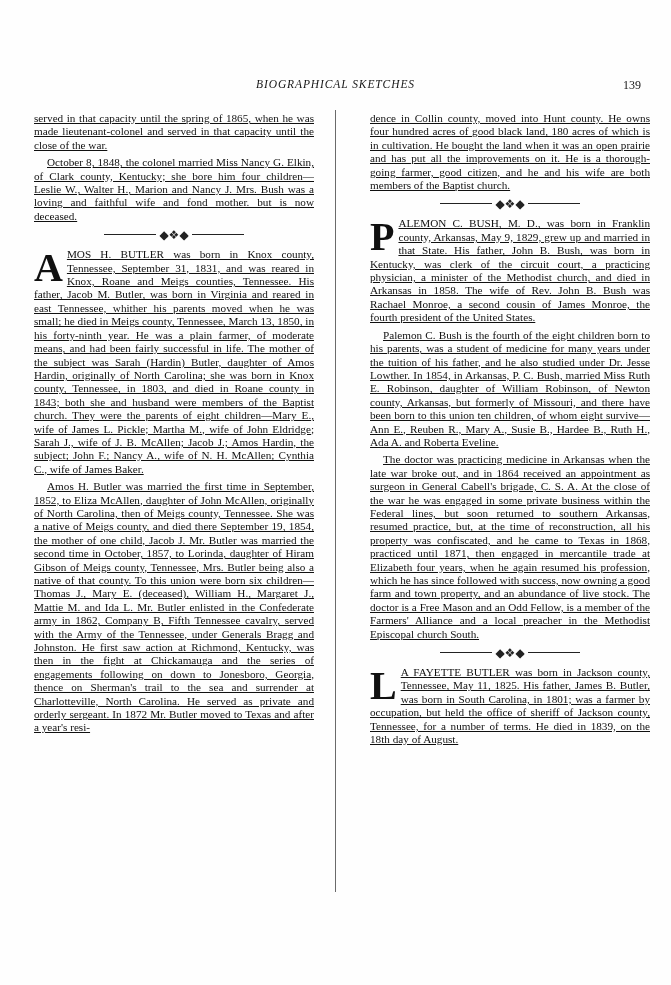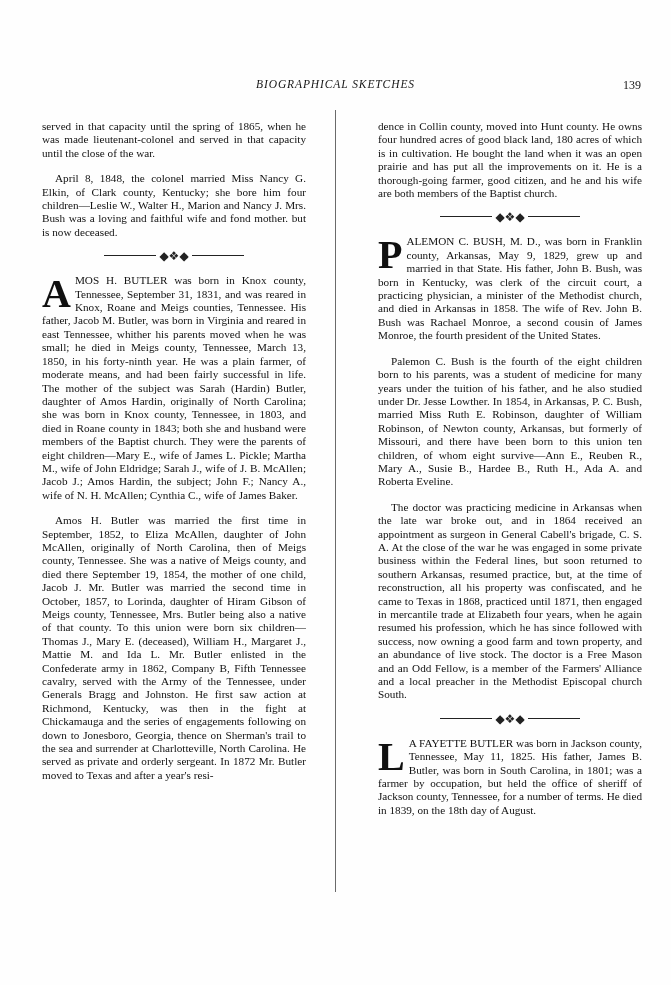--- a/index.html
+++ b/index.html
@@ -69,22 +69,23 @@
   .col-right { left: 336px; }
   .divider-line {
     position: absolute;
     left: 305px;
     top: 2px;
     width: 0;
     height: 782px;
     border-left: 1px solid #6a6a6a;
   }
   p {
-    margin: 12px;
+    margin: 4px;
     text-indent: 13px;
+    text-decoration: underline;
   }
   p.noindent { text-indent: 0; }
   .ornament {
     text-align: center;
     margin: 7px 0 7px 0;
     font-size: 10px;
     letter-spacing: 1px;
     color: #222;
     line-height: 11px;
   }
@@ -121,21 +122,21 @@
   <div class="running-head">
     <div class="running-title">Biographical Sketches</div>
     <div class="folio">139</div>
   </div>
 
   <div class="text-block">
     <div class="divider-line"></div>
 
     <div class="col col-left">
       <p class="noindent">served in that capacity until the spring of 1865, when he was made lieutenant-colonel and served in that capacity until the close of the war.</p>
-      <p>April 8, 1848, the colonel married Miss Nancy G. Elkin, of Clark county, Kentucky; she bore him four children—Leslie W., Walter H., Marion and Nancy J.  Mrs. Bush was a loving and faithful wife and fond mother. but is now deceased.</p>
+      <p>October 8, 1848, the colonel married Miss Nancy G. Elkin, of Clark county, Kentucky; she bore him four children—Leslie W., Walter H., Marion and Nancy J.  Mrs. Bush was a loving and faithful wife and fond mother. but is now deceased.</p>
 
       <div class="ornament">
         <span class="orn-dash"></span><span class="orn-mid">◆❖◆</span><span class="orn-dash"></span>
       </div>
 
       <div class="entry">
         <p class="dropcap-para">
           <span class="dropcap">A</span><span>MOS H. BUTLER was born in Knox county, Tennessee, September 31, 1831, and was reared in Knox, Roane and Meigs counties, Tennessee.  His father, Jacob M. Butler, was born in Virginia and reared in east Tennessee, whither his parents moved when he was small; he died in Meigs county, Tennessee, March 13, 1850, in his forty-ninth year.  He was a plain farmer, of moderate means, and had been fairly successful in life.  The mother of the subject was Sarah (Hardin) Butler, daughter of Amos Hardin, originally of North Carolina; she was born in Knox county, Tennessee, in 1803, and died in Roane county in 1843; both she and husband were members of the Baptist church.  They were the parents of eight children—Mary E., wife of James L. Pickle; Martha M., wife of John Eldridge; Sarah J., wife of J. B. McAllen; Jacob J.; Amos Hardin, the subject; John F.; Nancy A., wife of N. H. McAllen; Cynthia C., wife of James Baker.</span>
         </p>
         <p>Amos H. Butler was married the first time in September, 1852, to Eliza McAllen, daughter of John McAllen, originally of North Carolina, then of Meigs county, Tennessee.  She was a native of Meigs county, and died there September 19, 1854, the mother of one child, Jacob J.  Mr. Butler was married the second time in October, 1857, to Lorinda, daughter of Hiram Gibson of Meigs county, Tennessee, Mrs. Butler being also a native of that county.  To this union were born six children—Thomas J., Mary E. (deceased), William H., Margaret J., Mattie M. and Ida L.  Mr. Butler enlisted in the Confederate army in 1862, Company B, Fifth Tennessee cavalry, served with the Army of the Tennessee, under Generals Bragg and Johnston.  He first saw action at Richmond, Kentucky, was then in the fight at Chickamauga and the series of engagements following on down to Jonesboro, Georgia, thence on Sherman's trail to the sea and surrender at Charlotteville, North Carolina.  He served as private and orderly sergeant.  In 1872 Mr. Butler moved to Texas and after a year's resi-</p>

